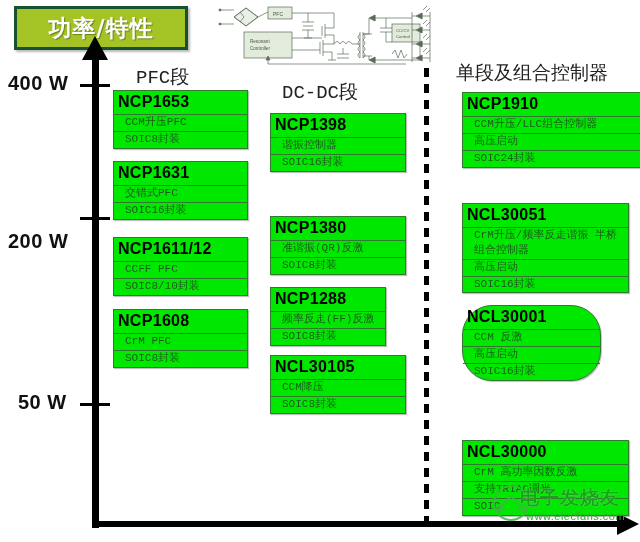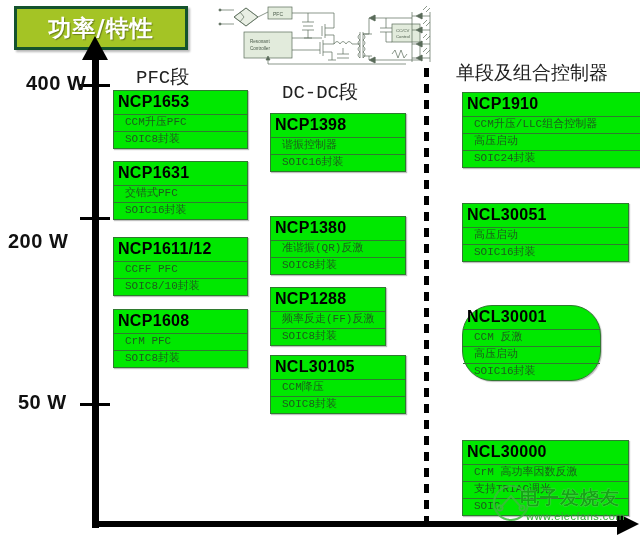--- a/index.html
+++ b/index.html
@@ -129,21 +129,21 @@
     <span>功率/特性</span>
   </div>
 
   <div class="y-arrow"></div>
   <div class="y-axis"></div>
 
   <div class="x-axis"></div>
   <div class="x-arrow"></div>
 
   <div class="tick" style="left:80px;top:84px;"></div>
-  <div class="axis-label" style="left:8px;top:72px;margin-left:18px;">400 W</div>
+  <div class="axis-label" style="left:8px;top:72px;">400 W</div>
 
   <div class="tick" style="left:80px;top:217px;"></div>
   <div class="axis-label" style="left:8px;top:205px;margin-top:25px;">200 W</div>
 
   <div class="tick" style="left:80px;top:403px;"></div>
   <div class="axis-label" style="left:18px;top:391px;">50 W</div>
 
   <div class="dashed-sep"></div>
 
   <div class="col-head" style="left:136px;top:64px;">PFC段</div>
@@ -200,20 +200,21 @@
 
   <div class="part-box" style="left:462px;top:92px;width:197px;">
     <div class="part-title">NCP1910</div>
     <div class="part-row">CCM升压/LLC组合控制器</div>
     <div class="part-row">高压启动</div>
     <div class="part-row">SOIC24封装</div>
   </div>
 
   <div class="part-box" style="left:462px;top:203px;width:167px;">
     <div class="part-title">NCL30051</div>
+    <div class="part-row wrap">CrM升压/频率反走谐振 半桥组合控制器</div>
     <div class="part-row">高压启动</div>
     <div class="part-row">SOIC16封装</div>
   </div>
 
   <div class="part-box" style="left:462px;top:305px;width:139px;border-radius:30px;">
     <div class="part-title">NCL30001</div>
     <div class="part-row">CCM 反激</div>
     <div class="part-row">高压启动</div>
     <div class="part-row">SOIC16封装</div>
   </div>

